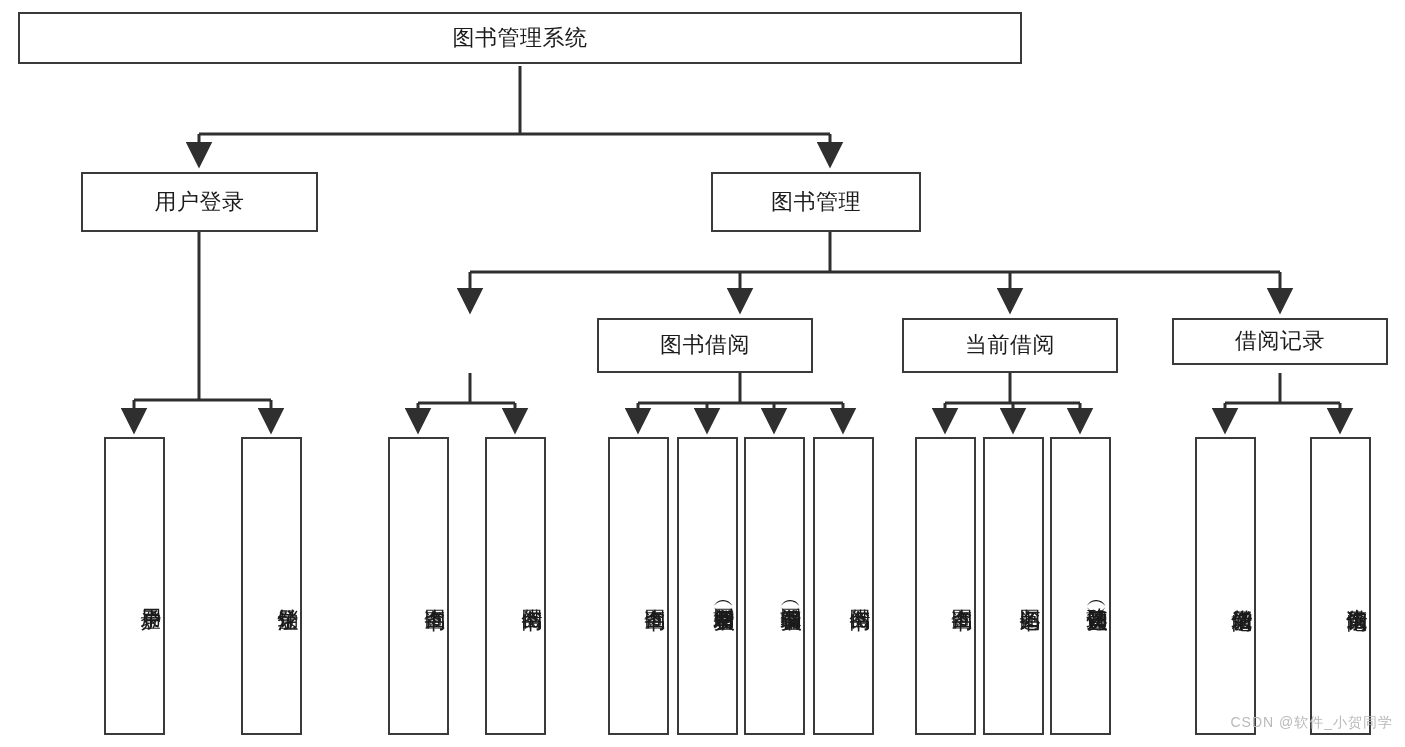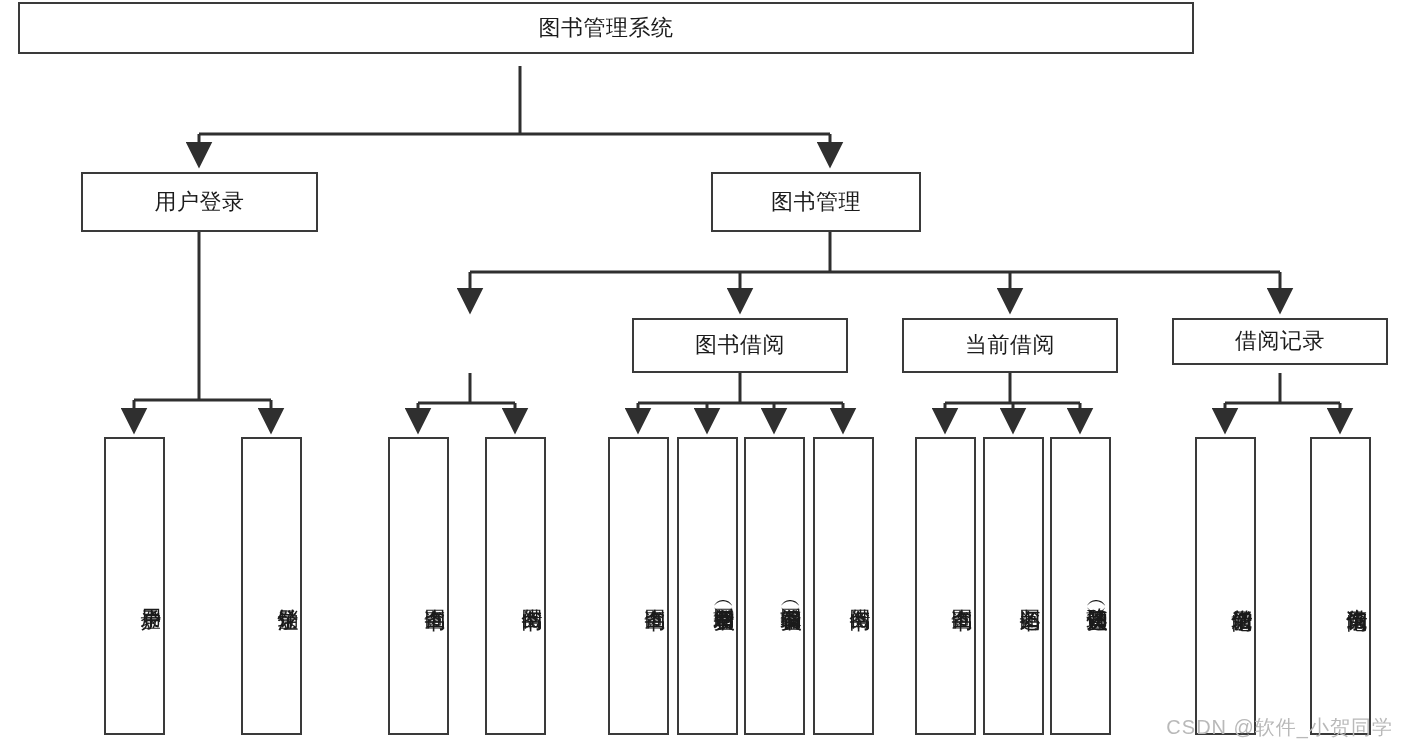--- a/index.html
+++ b/index.html
@@ -51,21 +51,21 @@
   }
   .node.v .vtext {
     writing-mode: vertical-rl;
     text-orientation: upright;
     display: block;
   }
   #watermark {
     position: absolute;
     right: 12px;
     top: 714px;
-    font-size: 20px;
+    font-size: 14px;
     color: #b9b9b9;
     letter-spacing: 1px;
     white-space: nowrap;
     pointer-events: none;
   }
 </style>
 </head>
 <body>
 
 <div id="canvas">
@@ -113,32 +113,32 @@
       <path d="M 1013 403 L 1013 430" marker-end="url(#arrow)"></path>
       <path d="M 1080 403 L 1080 430" marker-end="url(#arrow)"></path>
 
       <path d="M 1280 373 L 1280 403"></path>
       <path d="M 1225 403 L 1340 403"></path>
       <path d="M 1225 403 L 1225 430" marker-end="url(#arrow)"></path>
       <path d="M 1340 403 L 1340 430" marker-end="url(#arrow)"></path>
     </g>
   </svg>
 
-  <div class="node h" style="left:18px; top:2px; width:1176px; height:52px;">
+  <div class="node h" style="left:18px; top:12px; width:1004px; height:52px;">
     <span>图书管理系统</span>
   </div>
 
   <div class="node h" style="left:81px; top:172px; width:237px; height:60px;">
     <span>用户登录</span>
   </div>
   <div class="node h" style="left:711px; top:172px; width:210px; height:60px;">
     <span>图书管理</span>
   </div>
 
-  <div class="node h" style="left:632px; top:318px; width:216px; height:55px;">
+  <div class="node h" style="left:597px; top:318px; width:216px; height:55px;">
     <span>图书借阅</span>
   </div>
   <div class="node h" style="left:902px; top:318px; width:216px; height:55px;">
     <span>当前借阅</span>
   </div>
   <div class="node h" style="left:1172px; top:318px; width:216px; height:47px;">
     <span>借阅记录</span>
   </div>
 
   <div class="node v" style="left:104px; top:437px; width:61px; height:298px;">

